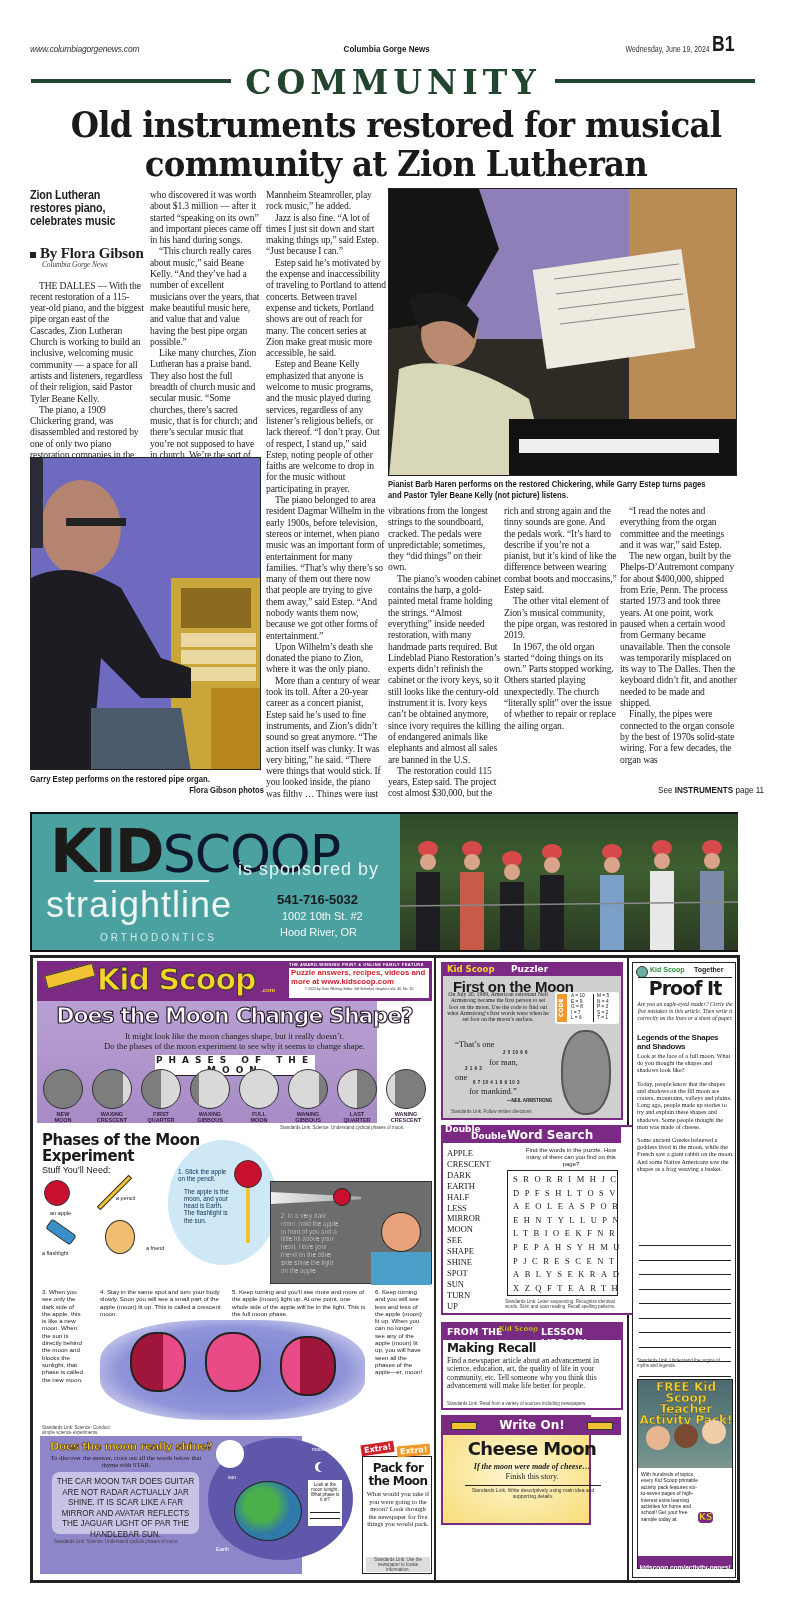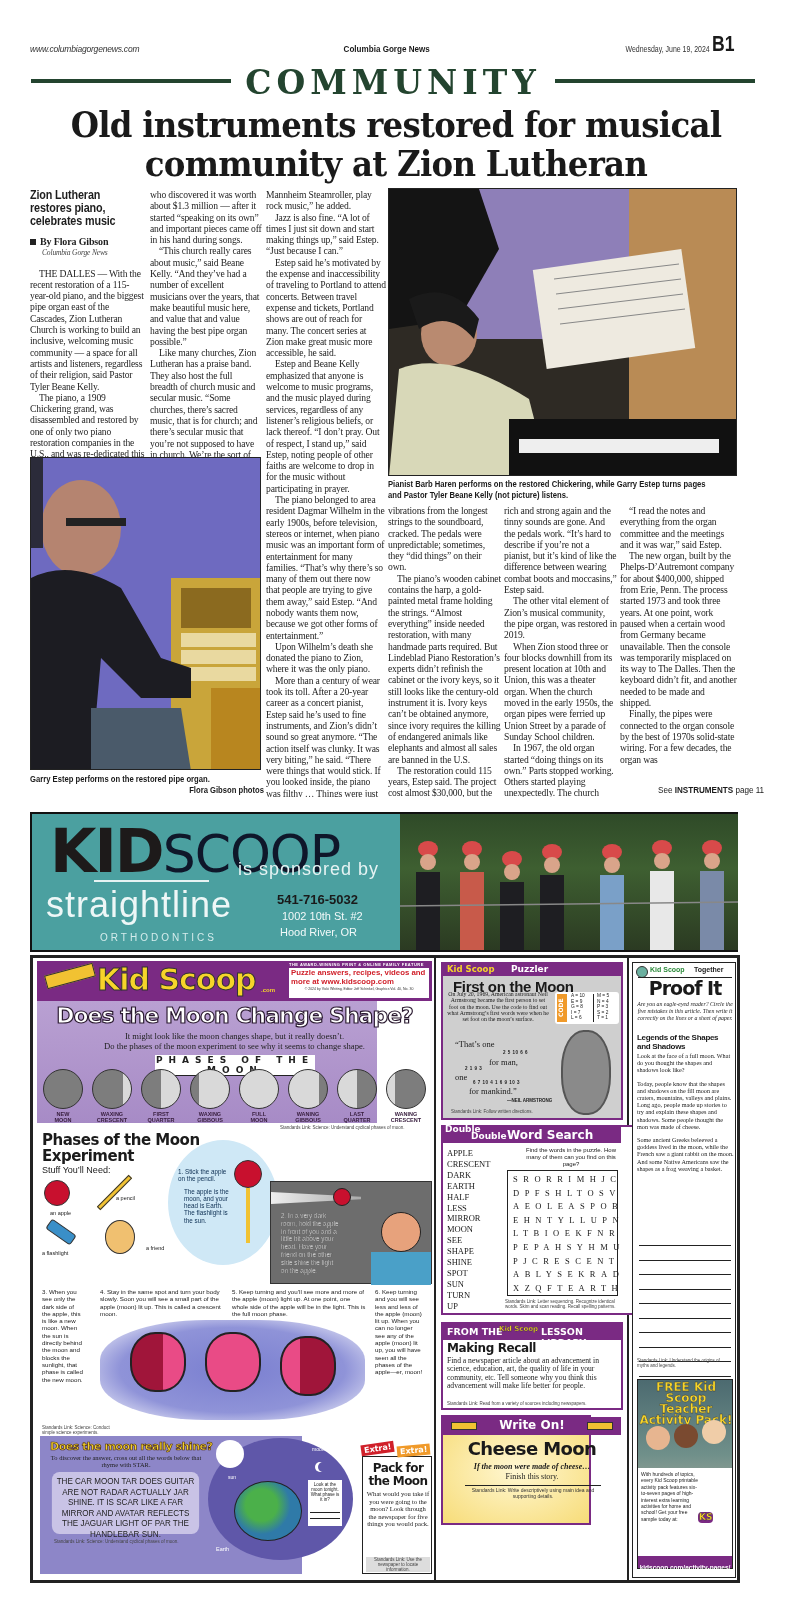--- a/index.html
+++ b/index.html
@@ -10,21 +10,21 @@
 .hdr-center{font-family:"Liberation Sans",sans-serif;font-size:9.5px;font-weight:bold;transform:scaleX(0.85)}
 .hdr-date{font-family:"Liberation Sans",sans-serif;font-size:8.5px;color:#333;transform:scaleX(0.82);transform-origin:right center}
 .pageno{font-family:"Liberation Sans",sans-serif;font-weight:bold;font-size:22px;transform:scaleX(0.8);transform-origin:left center}
 .rule{background:#23442f;height:4px}
 .section{font-family:"DejaVu Serif",serif;font-weight:bold;font-size:33px;color:#23442f;letter-spacing:5px;text-align:center}
 .headline{font-family:"DejaVu Serif",serif;font-weight:bold;font-size:36px;line-height:39px;text-align:center;letter-spacing:-0.8px;transform:scaleX(0.9);transform-origin:center}
 .col{font-size:9.6px;line-height:11.3px;text-align:left;color:#1e1e1e;letter-spacing:-0.15px}
 .col p{text-indent:9px}
 .col p.noind{text-indent:0}
 .subhead{font-family:"Liberation Sans",sans-serif;font-weight:bold;font-size:12px;line-height:13px;transform:scaleX(0.9);transform-origin:left}
-.byline{font-size:10px;font-weight:bold;margin-top:8px}
+.byline{font-size:15px;font-weight:bold;margin-top:20px}
 .byline .sq{display:inline-block;width:6px;height:6px;background:#222;margin-right:4px}
 .byorg{font-size:7.5px;font-style:italic;margin-left:12px;color:#444}
 .caption{font-family:"Liberation Sans",sans-serif;font-weight:bold;font-size:8.5px;line-height:10.5px;transform:scaleX(0.9);transform-origin:left}
 .photo{overflow:hidden;border:1px solid #222}
 .see{font-family:"Liberation Sans",sans-serif;font-size:9px;transform:scaleX(0.9);transform-origin:left}
 .see b{font-weight:bold}
 
 .ad{background:#4ba0a0;border:2px solid #111}
 .kid{font-family:"DejaVu Sans",sans-serif;font-weight:bold;font-size:60px;color:#1d1a1a;letter-spacing:-2px}
 .scoop{font-family:"DejaVu Sans",sans-serif;font-weight:normal;font-size:52px;color:#0f172a;letter-spacing:-1px}
@@ -130,21 +130,20 @@
 <div class="abs col" style="left:388px;top:505px;width:113px;height:292px;overflow:hidden">
   <p class="noind">vibrations from the longest strings to the soundboard, cracked. The pedals were unpredictable; sometimes, they “did things” on their own.</p>
   <p>The piano’s wooden cabinet contains the harp, a gold-painted metal frame holding the strings. “Almost everything” inside needed restoration, with many handmade parts required. But Lindeblad Piano Restoration’s experts didn’t refinish the cabinet or the ivory keys, so it still looks like the century-old instrument it is. Ivory keys can’t be obtained anymore, since ivory requires the killing of endangered animals like elephants and almost all sales are banned in the U.S.</p>
   <p>The restoration could 115 years, Estep said. The project cost almost $30,000, but the church received a memorial donation to cover the cost.</p>
 
 </div>
 
 <div class="abs col" style="left:504px;top:505px;width:113px;height:292px;overflow:hidden">
   <p class="noind">rich and strong again and the tinny sounds are gone. And the pedals work. “It’s hard to describe if you’re not a pianist, but it’s kind of like the difference between wearing combat boots and moccasins,” Estep said.</p>
   <p>The other vital element of Zion’s musical community, the pipe organ, was restored in 2019.</p>
-  <p>When Zion stood three or four blocks downhill from its present location at 10th and Union, this was a theater organ. When the church moved in the early 1950s, the organ pipes were ferried up Union Street by a parade of Sunday School children.</p>
   <p>In 1967, the old organ started “doing things on its own.” Parts stopped working. Others started playing unexpectedly. The church “literally split” over the issue of whether to repair or replace the ailing organ.</p>
 </div>
 
 <div class="abs col" style="left:620px;top:505px;width:118px;height:280px;overflow:hidden">
   <p>“I read the notes and everything from the organ committee and the meetings and it was war,” said Estep.</p>
   <p>The new organ, built by the Phelps-D’Autremont company for about $400,000, shipped from Erie, Penn. The process started 1973 and took three years. At one point, work paused when a certain wood from Germany became unavailable. Then the console was temporarily misplaced on its way to The Dalles. Then the keyboard didn’t fit, and another needed to be made and shipped.</p>
   <p>Finally, the pipes were connected to the organ console by the best of 1970s solid-state wiring. For a few decades, the organ was</p>
 </div>
 <div class="abs see" style="left:658px;top:785px">
   <span>See</span>

